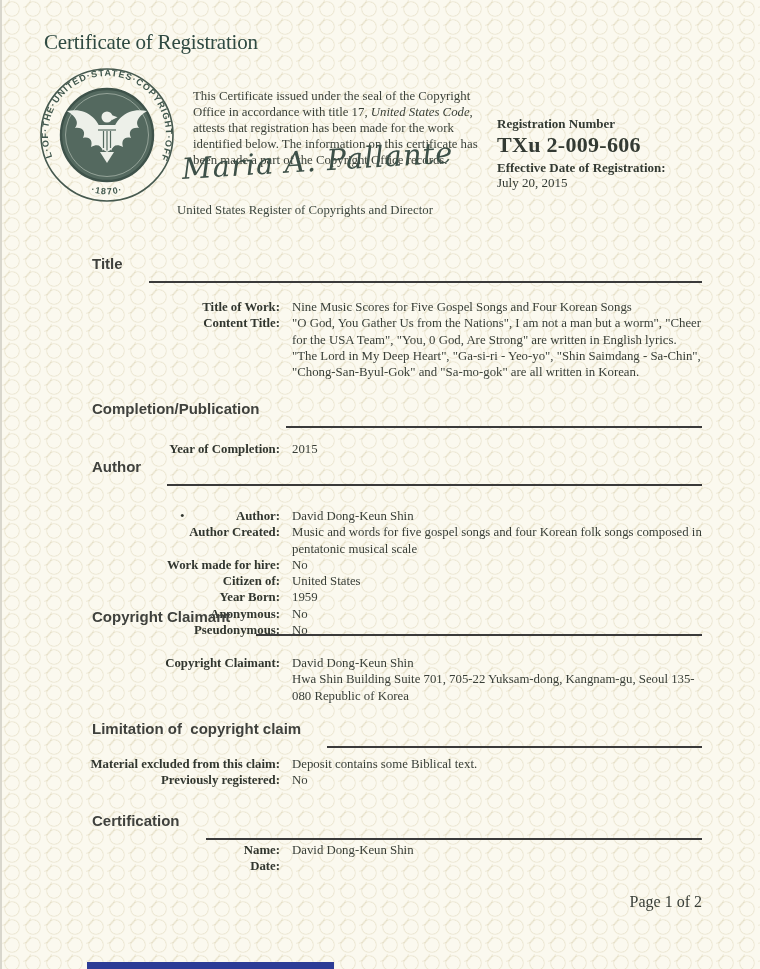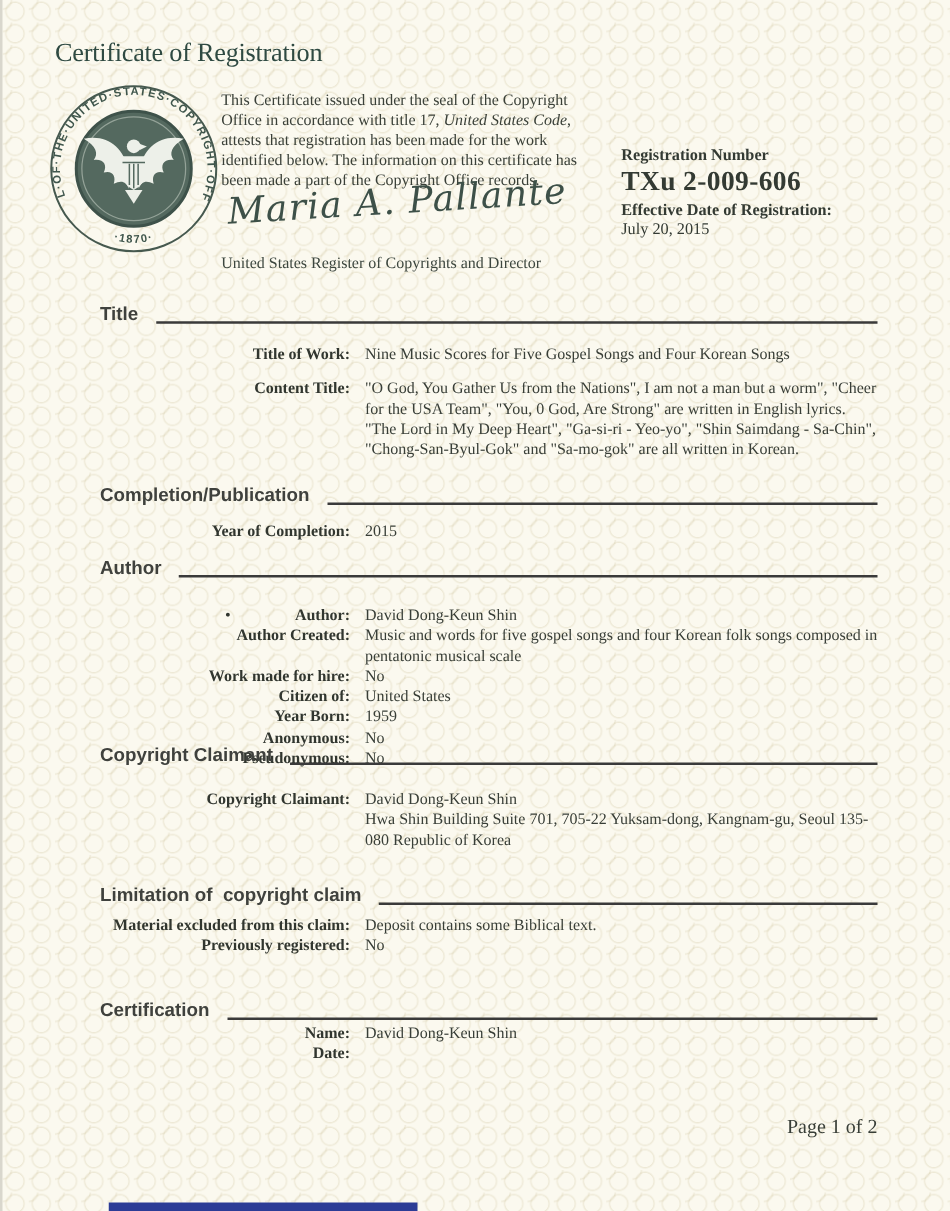--- a/index.html
+++ b/index.html
@@ -13,48 +13,48 @@
     background-size:21px 18px;
     border-left:2px solid #d9d7cd;
   }
   .doc-title{
     position:absolute;left:42px;top:30px;margin:0;
     font-family:"Liberation Serif",serif;font-weight:normal;
     font-size:21px;letter-spacing:-0.2px;color:#2f4a42;
   }
   .seal{position:absolute;left:35px;top:65px;}
   .intro{
-    position:absolute;left:175px;top:72px;width:300px;margin:0;
+    position:absolute;left:175px;top:72px;width:300px;margin:16px;
     font-size:12.8px;line-height:16px;color:#3a4038;white-space:pre-line;
   }
   .intro .it{font-style:italic;}
   .signature{
     position:absolute;left:180px;top:152px;
     font-family:"DejaVu Serif",serif;font-style:italic;
     font-size:29px;letter-spacing:1px;color:#3d5048;
     transform:rotate(-3.5deg);transform-origin:left center;white-space:nowrap;
   }
   .signer-title{position:absolute;left:175px;top:203px;font-size:12.8px;color:#3c463e;}
   .regblock{position:absolute;left:495px;top:116px;color:#333a33;}
   .regblock .lab{font-weight:bold;font-size:13px;line-height:15px;}
   .regblock .num{font-weight:bold;font-size:22px;line-height:26px;letter-spacing:0.3px;margin:1px 0 2px 0;}
   .regblock .date{font-size:13px;line-height:15px;}
   .section{position:absolute;left:78px;right:60px;}
   .section-head{display:flex;align-items:flex-end;}
   .section-head h2{
-    margin:0;font-family:"Liberation Sans",sans-serif;font-weight:bold;
+    margin:12px;font-family:"Liberation Sans",sans-serif;font-weight:bold;
     font-size:15px;line-height:18px;color:#3f413d;white-space:pre;
   }
   .section-head .rule{flex:1;border-bottom:2px solid #3a3a3a;margin-left:14px;margin-bottom:2px;}
   .rows{position:relative;}
   .row{display:grid;grid-template-columns:200px 1fr;column-gap:12px;
        font-size:12.8px;line-height:16.3px;color:#383e37;}
   .row .lab{text-align:right;font-weight:bold;color:#31362f;}
   .row .val{white-space:pre-wrap;}
-  .rows.gapped{display:flex;flex-direction:column;gap:11px;}
+  .rows.gapped{display:flex;flex-direction:column;}
   .bullet{position:absolute;left:100px;top:0px;font-size:13px;color:#31362f;}
   .page-number{position:absolute;right:60px;top:893px;font-size:16px;color:#383e37;}
   .bottom-bar{position:absolute;left:85px;bottom:0;width:247px;height:7px;background:#2c3c96;}
   
   #sec-title{top:243px;}        #sec-title .rows{margin-top:14px;}
   #sec-completion{top:388px;}   #sec-completion .rows{margin-top:11px;}
   #sec-author{top:446px;}       #sec-author .rows{margin-top:20px;}
   #sec-claimant{top:596px;}     #sec-claimant .rows{margin-top:17px;}
   #sec-limitation{top:708px;}   #sec-limitation .rows{margin-top:6px;}
   #sec-certification{top:800px;}#sec-certification .rows{}

